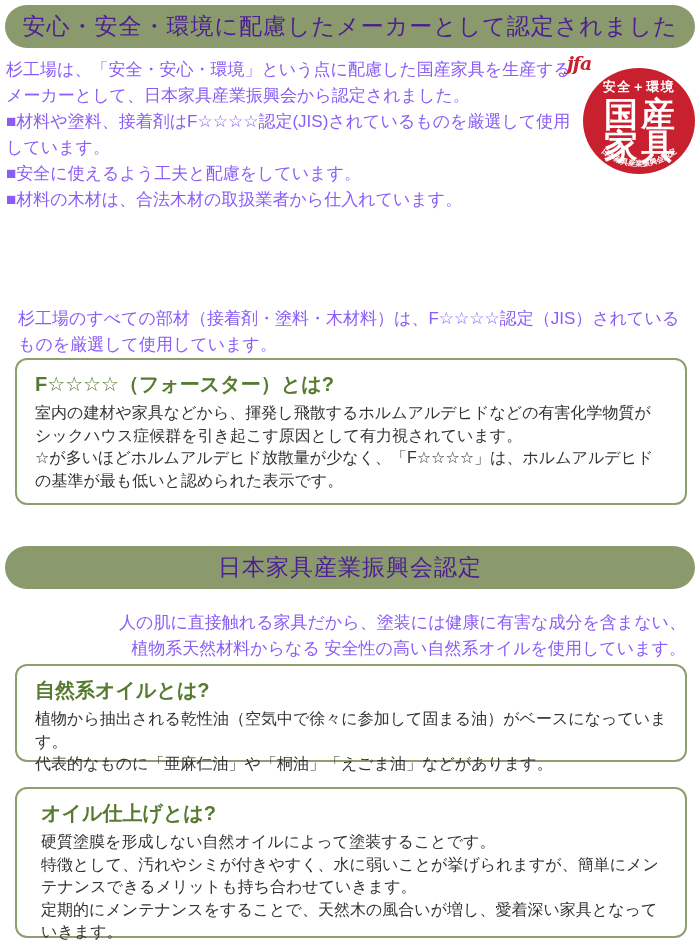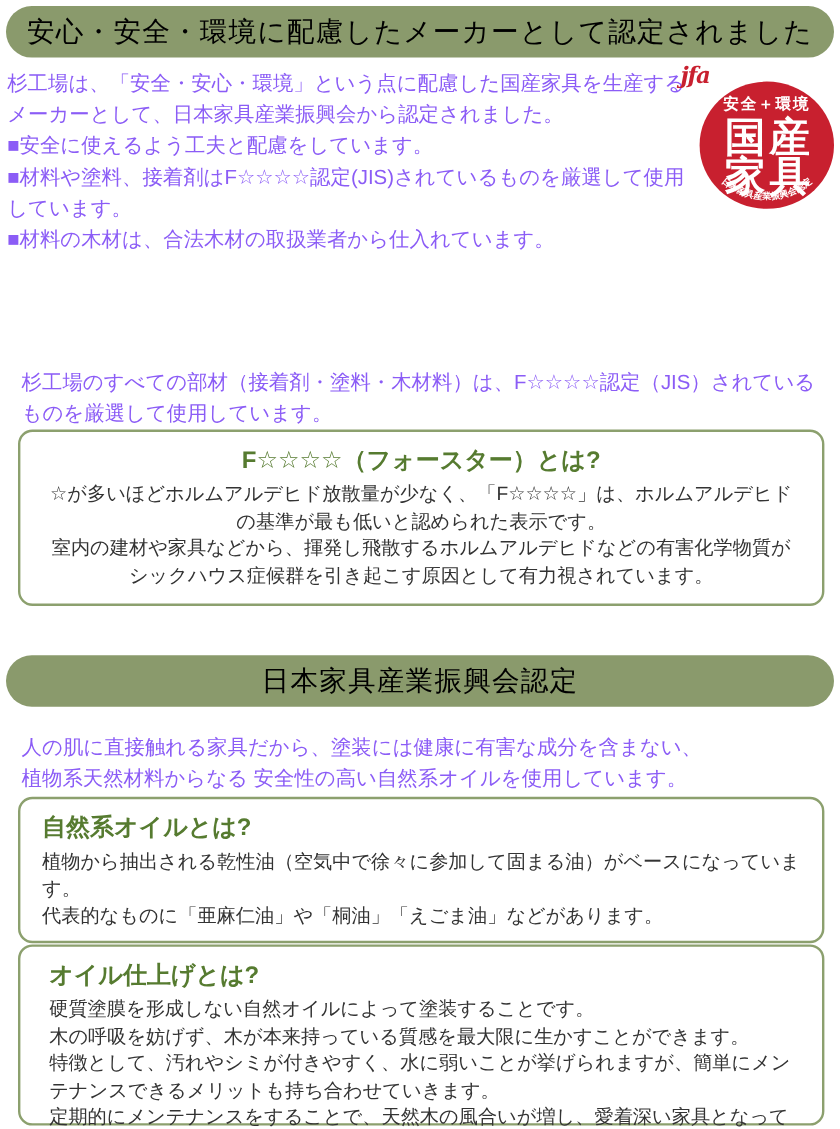--- a/index.html
+++ b/index.html
@@ -8,46 +8,46 @@
     width:700px;height:941px;
     background:#ffffff;
     font-family:"Liberation Sans","DejaVu Sans",sans-serif;
     color:#333333;
     overflow:hidden;
   }
   .banner{
     position:absolute;left:5px;width:690px;height:43px;
     background:#8a9a6c;
     border-radius:22px;
-    color:#000000;
+    color:#4c1d95;
     font-size:23px;line-height:43px;text-align:center;
     letter-spacing:1px;
     box-sizing:border-box;
   }
   .banner1{top:5px;}
   .banner2{top:241px;}
   .banner3{top:546px;}
   .para{
     position:absolute;left:6px;
     font-size:17px;line-height:26px;color:#8b5cf6;
   }
   .pre{white-space:pre-line;margin:12px;}
   .intro-text{top:57px;width:572px;}
   .intro-text p{margin:0;}
   .para2{top:294px;width:692px;}
-  .para3{top:598px;width:692px;}
+  .para3{top:598px;width:692px;text-align:right;}
   .infobox{
     position:absolute;left:15px;width:672px;
     border:2px solid #8ca06e;border-radius:12px;
     box-sizing:border-box;
     padding:10px 18px 12px 18px;
     background:#ffffff;
   }
-  .box1{top:358px;height:147px;text-align:center;}
-  .box2{top:664px;height:122px;}
+  .box1{top:358px;height:147px;}
+  .box2{top:664px;height:98px;}
   .box3{top:787px;height:151px;padding-left:24px;}
   .box-title{
     font-size:20px;font-weight:bold;color:#567b30;
     margin:0 0 4px 0;line-height:28px;
   }
   .box-body{font-size:16px;line-height:22.6px;color:#333333;margin:0;}
   .badge{
     position:absolute;left:566px;top:52px;width:134px;height:140px;
   }
   .jfa-logo{
@@ -67,22 +67,22 @@
 </head>
 <body>
 
 <div class="page">
 
   <div class="banner banner1">安心・安全・環境に配慮したメーカーとして認定されました</div>
 
   <div class="para intro-text">
     <p class="pre">杉工場は、「安全・安心・環境」という点に配慮した国産家具を生産する
 メーカーとして、日本家具産業振興会から認定されました。</p>
+    <p class="pre">■材料や塗料、接着剤はF☆☆☆☆認定(JIS)されているものを厳選して使用しています。</p>
     <p class="pre">■安全に使えるよう工夫と配慮をしています。</p>
-    <p class="pre">■材料や塗料、接着剤はF☆☆☆☆認定(JIS)されているものを厳選して使用しています。</p>
     <p class="pre">■材料の木材は、合法木材の取扱業者から仕入れています。</p>
   </div>
 
   <div class="badge">
     <div class="jfa-logo">jfa</div>
     <svg width="122" height="120" viewBox="0 0 122 120">
       <ellipse cx="61" cy="59" rx="56" ry="53" fill="#c8202f"></ellipse>
       <text class="b-top" x="61" y="29">安全＋環境</text>
       <text class="b-main" x="63" y="64">国産</text>
       <text class="b-main" x="63" y="96">家具</text>
@@ -95,38 +95,37 @@
     </svg>
   </div>
 
 
   <div class="para para2">
     <p class="pre">杉工場のすべての部材（接着剤・塗料・木材料）は、F☆☆☆☆認定（JIS）されているものを厳選して使用しています。</p>
   </div>
 
   <div class="infobox box1">
     <p class="box-title">F☆☆☆☆（フォースター）とは?</p>
+    <p class="box-body">室内の建材や家具などから、揮発し飛散するホルムアルデヒドなどの有害化学物質がシックハウス症候群を引き起こす原因として有力視されています。</p>
     <p class="box-body">☆が多いほどホルムアルデヒド放散量が少なく、「F☆☆☆☆」は、ホルムアルデヒドの基準が最も低いと認められた表示です。</p>
-    <p class="box-body">室内の建材や家具などから、揮発し飛散するホルムアルデヒドなどの有害化学物質がシックハウス症候群を引き起こす原因として有力視されています。</p>
   </div>
 
   <div class="banner banner3">日本家具産業振興会認定</div>
 
   <div class="para para3">
     <p class="pre">人の肌に直接触れる家具だから、塗装には健康に有害な成分を含まない、
 植物系天然材料からなる 安全性の高い自然系オイルを使用しています。</p>
   </div>
 
   <div class="infobox box2">
     <p class="box-title">自然系オイルとは?</p>
     <p class="box-body">植物から抽出される乾性油（空気中で徐々に参加して固まる油）がベースになっています。</p>
     <p class="box-body">代表的なものに「亜麻仁油」や「桐油」「えごま油」などがあります。</p>
   </div>
 
   <div class="infobox box3">
     <p class="box-title">オイル仕上げとは?</p>
     <p class="box-body">硬質塗膜を形成しない自然オイルによって塗装することです。</p>
-    <p class="box-body">木の呼吸を妨げず、木が本来持っている質感を最大限に生かすことができます。</p>
     <p class="box-body">特徴として、汚れやシミが付きやすく、水に弱いことが挙げられますが、簡単にメンテナンスできるメリットも持ち合わせていきます。</p>
     <p class="box-body">定期的にメンテナンスをすることで、天然木の風合いが増し、愛着深い家具となっていきます。</p>
   </div>
 
 </div>
 
 </body></html>

